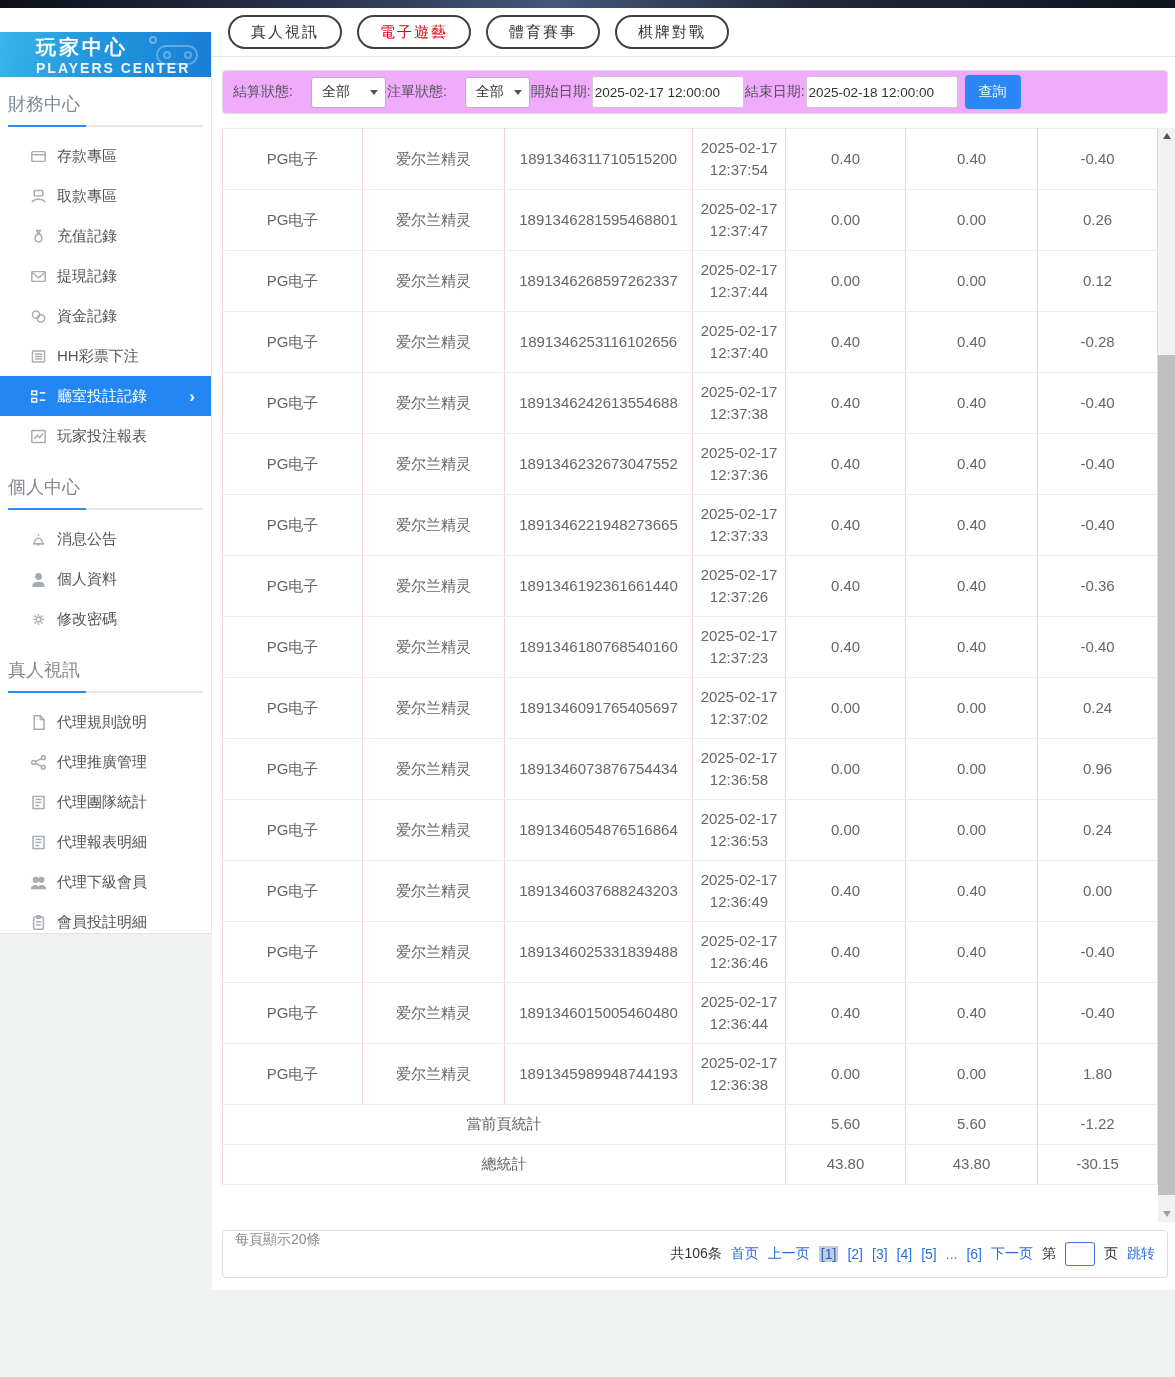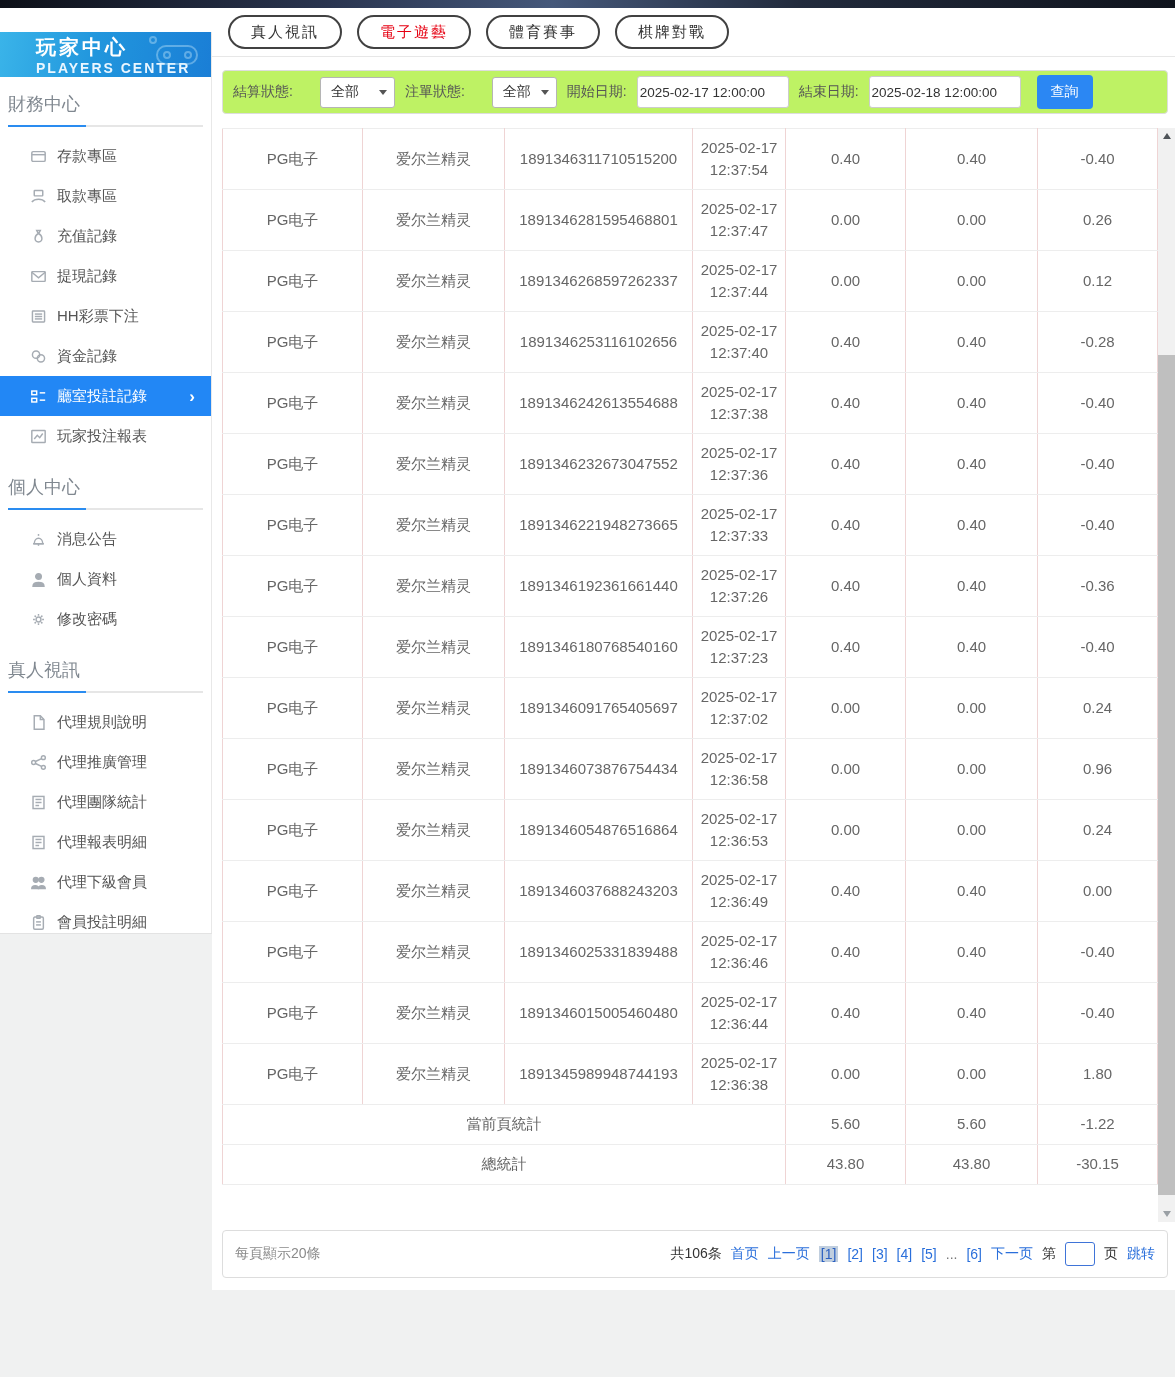--- a/index.html
+++ b/index.html
@@ -36,21 +36,21 @@
   
   .content{position:absolute;left:212px;top:8px;right:0;bottom:0;background:#fff;}
   .tabs-bar{height:48px;border-bottom:1px solid #e7e7e7;display:flex;align-items:center;
     gap:15px;padding-left:16px;background:#fff;}
   .tab{border:2px solid #414141;border-radius:18px;background:#fff;color:#333;
     font-size:15px;padding:6px 21px;letter-spacing:2px;cursor:pointer;
     font-family:inherit;line-height:1.2;}
   .tab.active{color:#e60012;}
   .filter-box{margin:13px 0 0 10px;width:946px;box-sizing:border-box;height:44px;
     border:1px solid #ddd;border-radius:4px;display:flex;align-items:center;
-    padding:0 10px;gap:10px;font-size:14px;color:#555;background:#bef264;}
+    padding:0 10px;gap:1px;font-size:14px;color:#555;background:#f0abfc;}
   .flabel{flex:none;}
   .fselect{border:1px solid #b5b5b5;border-radius:3px;height:29px;display:flex;align-items:center;
     padding:0 7px 0 10px;gap:10px;color:#333;cursor:pointer;background:#fff;flex:none;margin-left:17px;}
   .caret{width:0;height:0;border-left:4px solid transparent;border-right:4px solid transparent;
     border-top:5px solid #555;}
   .finput{border:1px solid #ccc;border-radius:3px;height:28px;width:146px;text-align:left;
     font-size:13.5px;color:#333;font-family:inherit;flex:none;}
   .search-btn{background:#2b87f3;color:#fff;border:none;border-radius:4px;height:34px;
     padding:0 14px;font-size:14px;margin-left:6px;cursor:pointer;font-family:inherit;flex:none;}
   
@@ -68,21 +68,21 @@
   .vs-btn{position:absolute;left:0;width:17px;height:16px;display:flex;align-items:center;
     justify-content:center;cursor:pointer;}
   .vs-up{top:0;} .vs-down{bottom:0;}
   .tri-up{width:0;height:0;border-left:4px solid transparent;border-right:4px solid transparent;
     border-bottom:6px solid #4e5358;}
   .tri-down{width:0;height:0;border-left:4px solid transparent;border-right:4px solid transparent;
     border-top:6px solid #9aa0a5;}
   .vs-thumb{position:absolute;left:0;top:227px;width:17px;height:840px;background:#bfbfbf;cursor:grab;}
   
   .pagination{position:absolute;left:10px;top:1222px;width:946px;box-sizing:border-box;height:48px;
-    border:1px solid #ddd;border-radius:4px;background:#fff;display:flex;align-items:center;
+    border:1px solid #ddd;border-radius:4px;background:#fff;display:flex;
     justify-content:space-between;padding:0 12px;font-size:14px;}
   .page-size{color:#8a8a8a;}
   .pager{display:flex;align-items:center;gap:9px;color:#333;}
   .plink{color:#2a6fdb;cursor:pointer;}
   .pcur{background:#c0cede;color:#2a5fc0;padding:0 2px;cursor:pointer;}
   .dots{color:#777;}
   .jump-input{width:24px;height:20px;border:1px solid #3f74d8;border-radius:3px;
     font-family:inherit;font-size:13px;text-align:center;}
 </style>
 </head>
@@ -143,37 +143,37 @@
               <rect x="1.5" y="3" width="11" height="8" rx="0.5"></rect>
               <path d="M1.5 3.5 L7 8 L12.5 3.5"></path>
             </svg>
           </span>
       <span>提現記錄</span>
 
     </div>
         <div class="menu-item">
       <span class="mi-icon">
             <svg width="17" height="17" viewBox="0 0 14 14" fill="none" stroke="currentColor" stroke-width="1.2">
+              <circle cx="5" cy="5.5" r="3"></circle>
+              <circle cx="9" cy="8.5" r="3"></circle>
+            </svg>
+          </span>
+      <span>資金記錄</span>
+
+    </div>
+        <div class="menu-item">
+      <span class="mi-icon">
+            <svg width="17" height="17" viewBox="0 0 14 14" fill="none" stroke="currentColor" stroke-width="1.2">
               <rect x="2" y="2.5" width="10" height="9" rx="0.5"></rect>
               <line x1="4" y1="5" x2="10" y2="5"></line>
               <line x1="4" y1="7" x2="10" y2="7"></line>
               <line x1="4" y1="9" x2="10" y2="9"></line>
             </svg>
           </span>
       <span>HH彩票下注</span>
-
-    </div>
-        <div class="menu-item">
-      <span class="mi-icon">
-            <svg width="17" height="17" viewBox="0 0 14 14" fill="none" stroke="currentColor" stroke-width="1.2">
-              <circle cx="5" cy="5.5" r="3"></circle>
-              <circle cx="9" cy="8.5" r="3"></circle>
-            </svg>
-          </span>
-      <span>資金記錄</span>
 
     </div>
         <div class="menu-item active">
       <span class="mi-icon">
             <svg width="17" height="17" viewBox="0 0 14 14" fill="none" stroke="currentColor" stroke-width="1.2">
               <rect x="1.5" y="2.5" width="4" height="3"></rect>
               <rect x="1.5" y="8.5" width="4" height="3"></rect>
               <line x1="8" y1="4" x2="12.5" y2="4"></line>
               <line x1="8" y1="10" x2="12.5" y2="10"></line>
             </svg>

